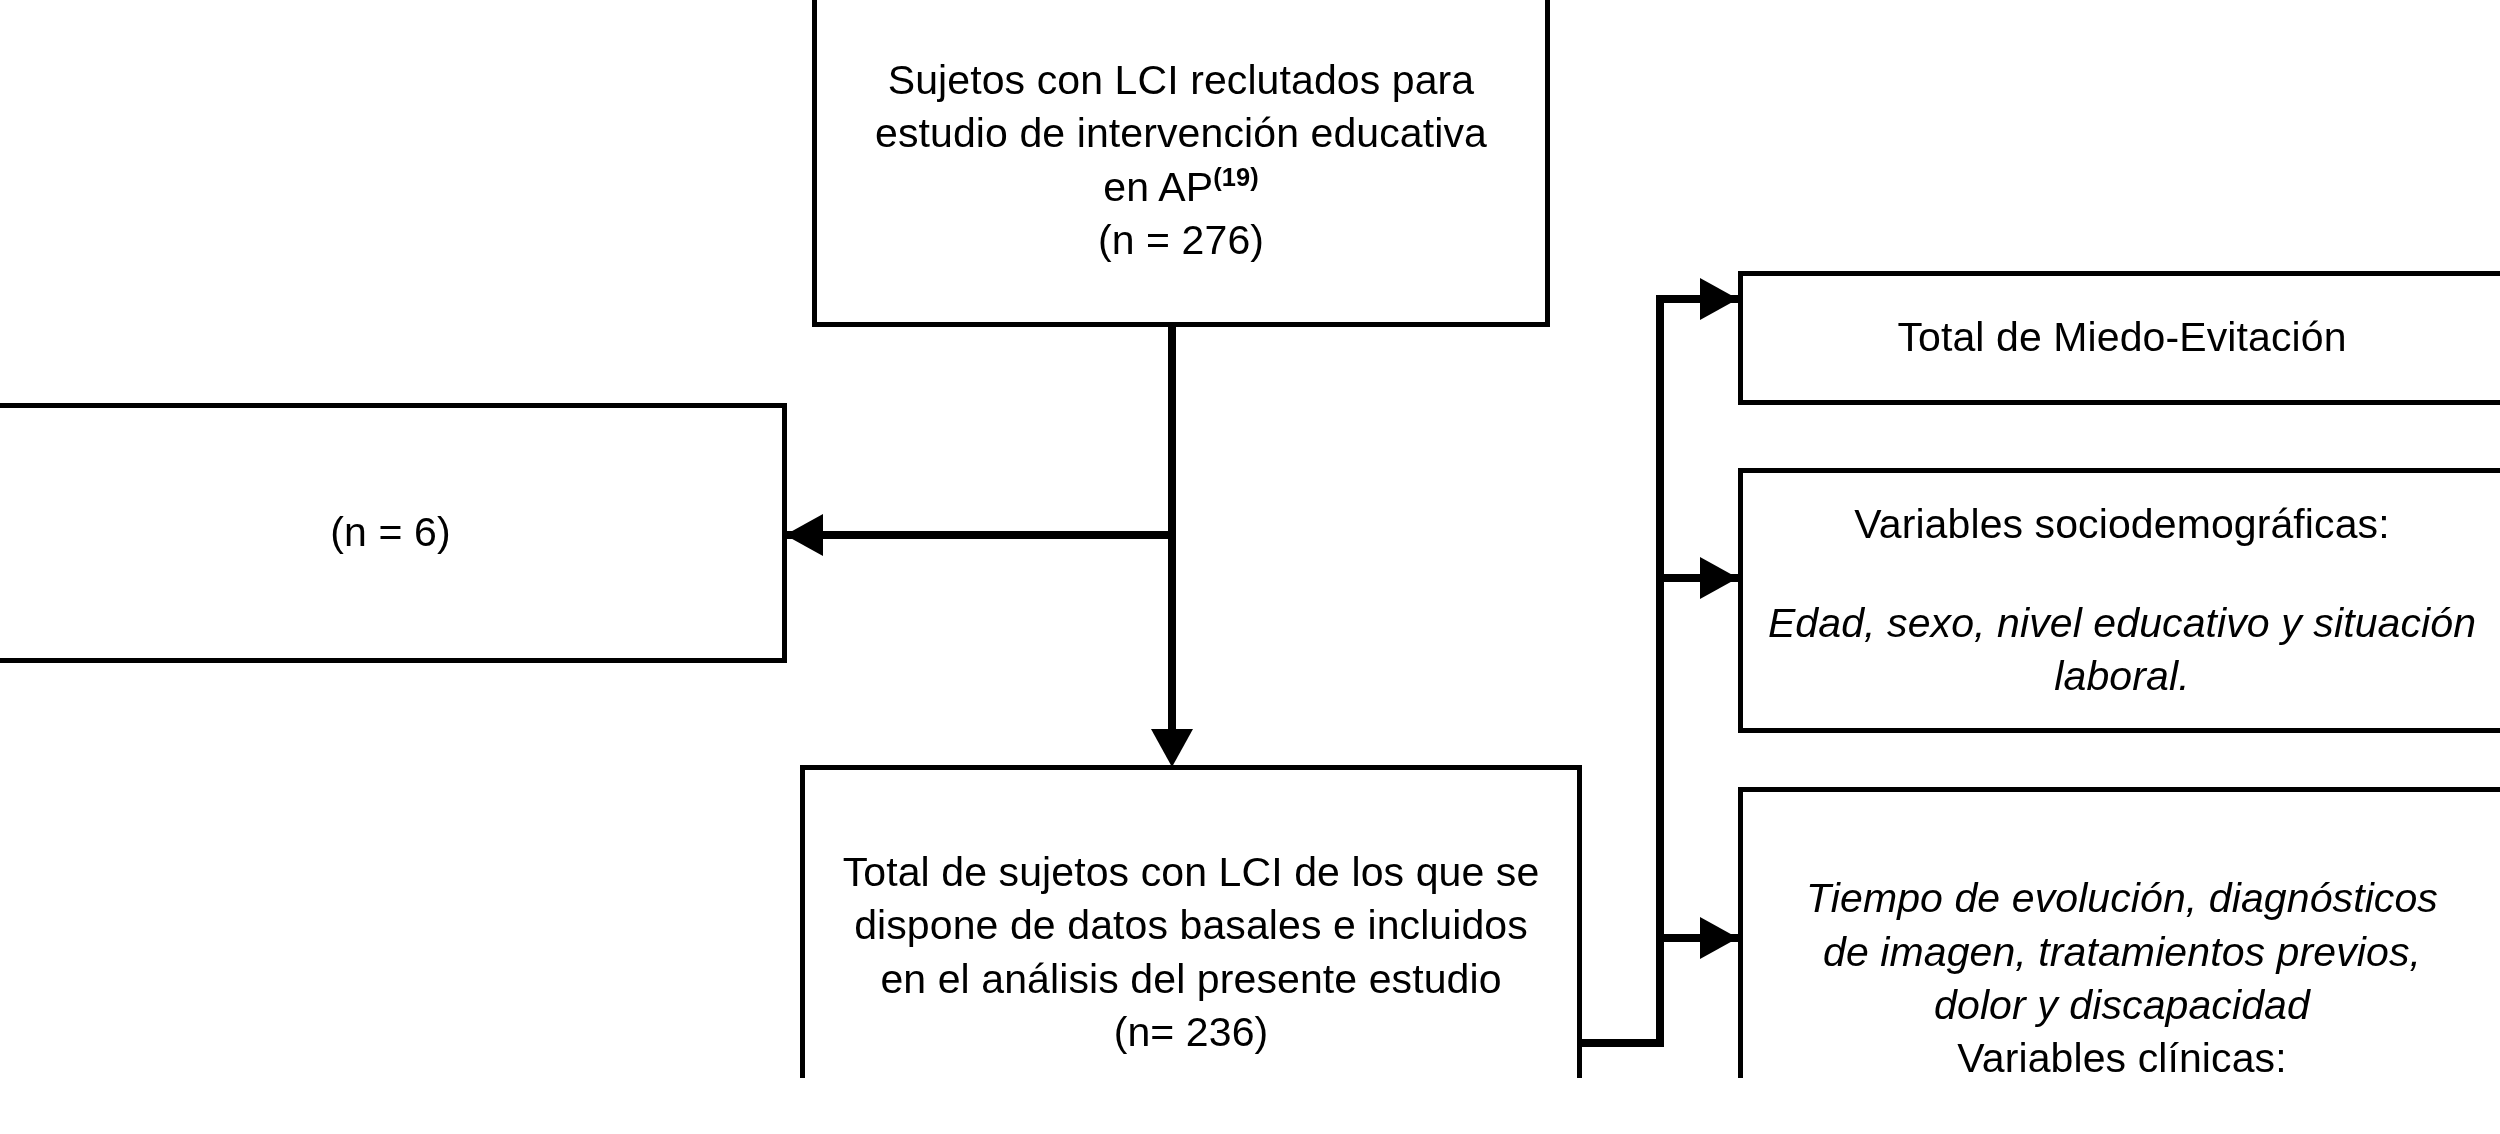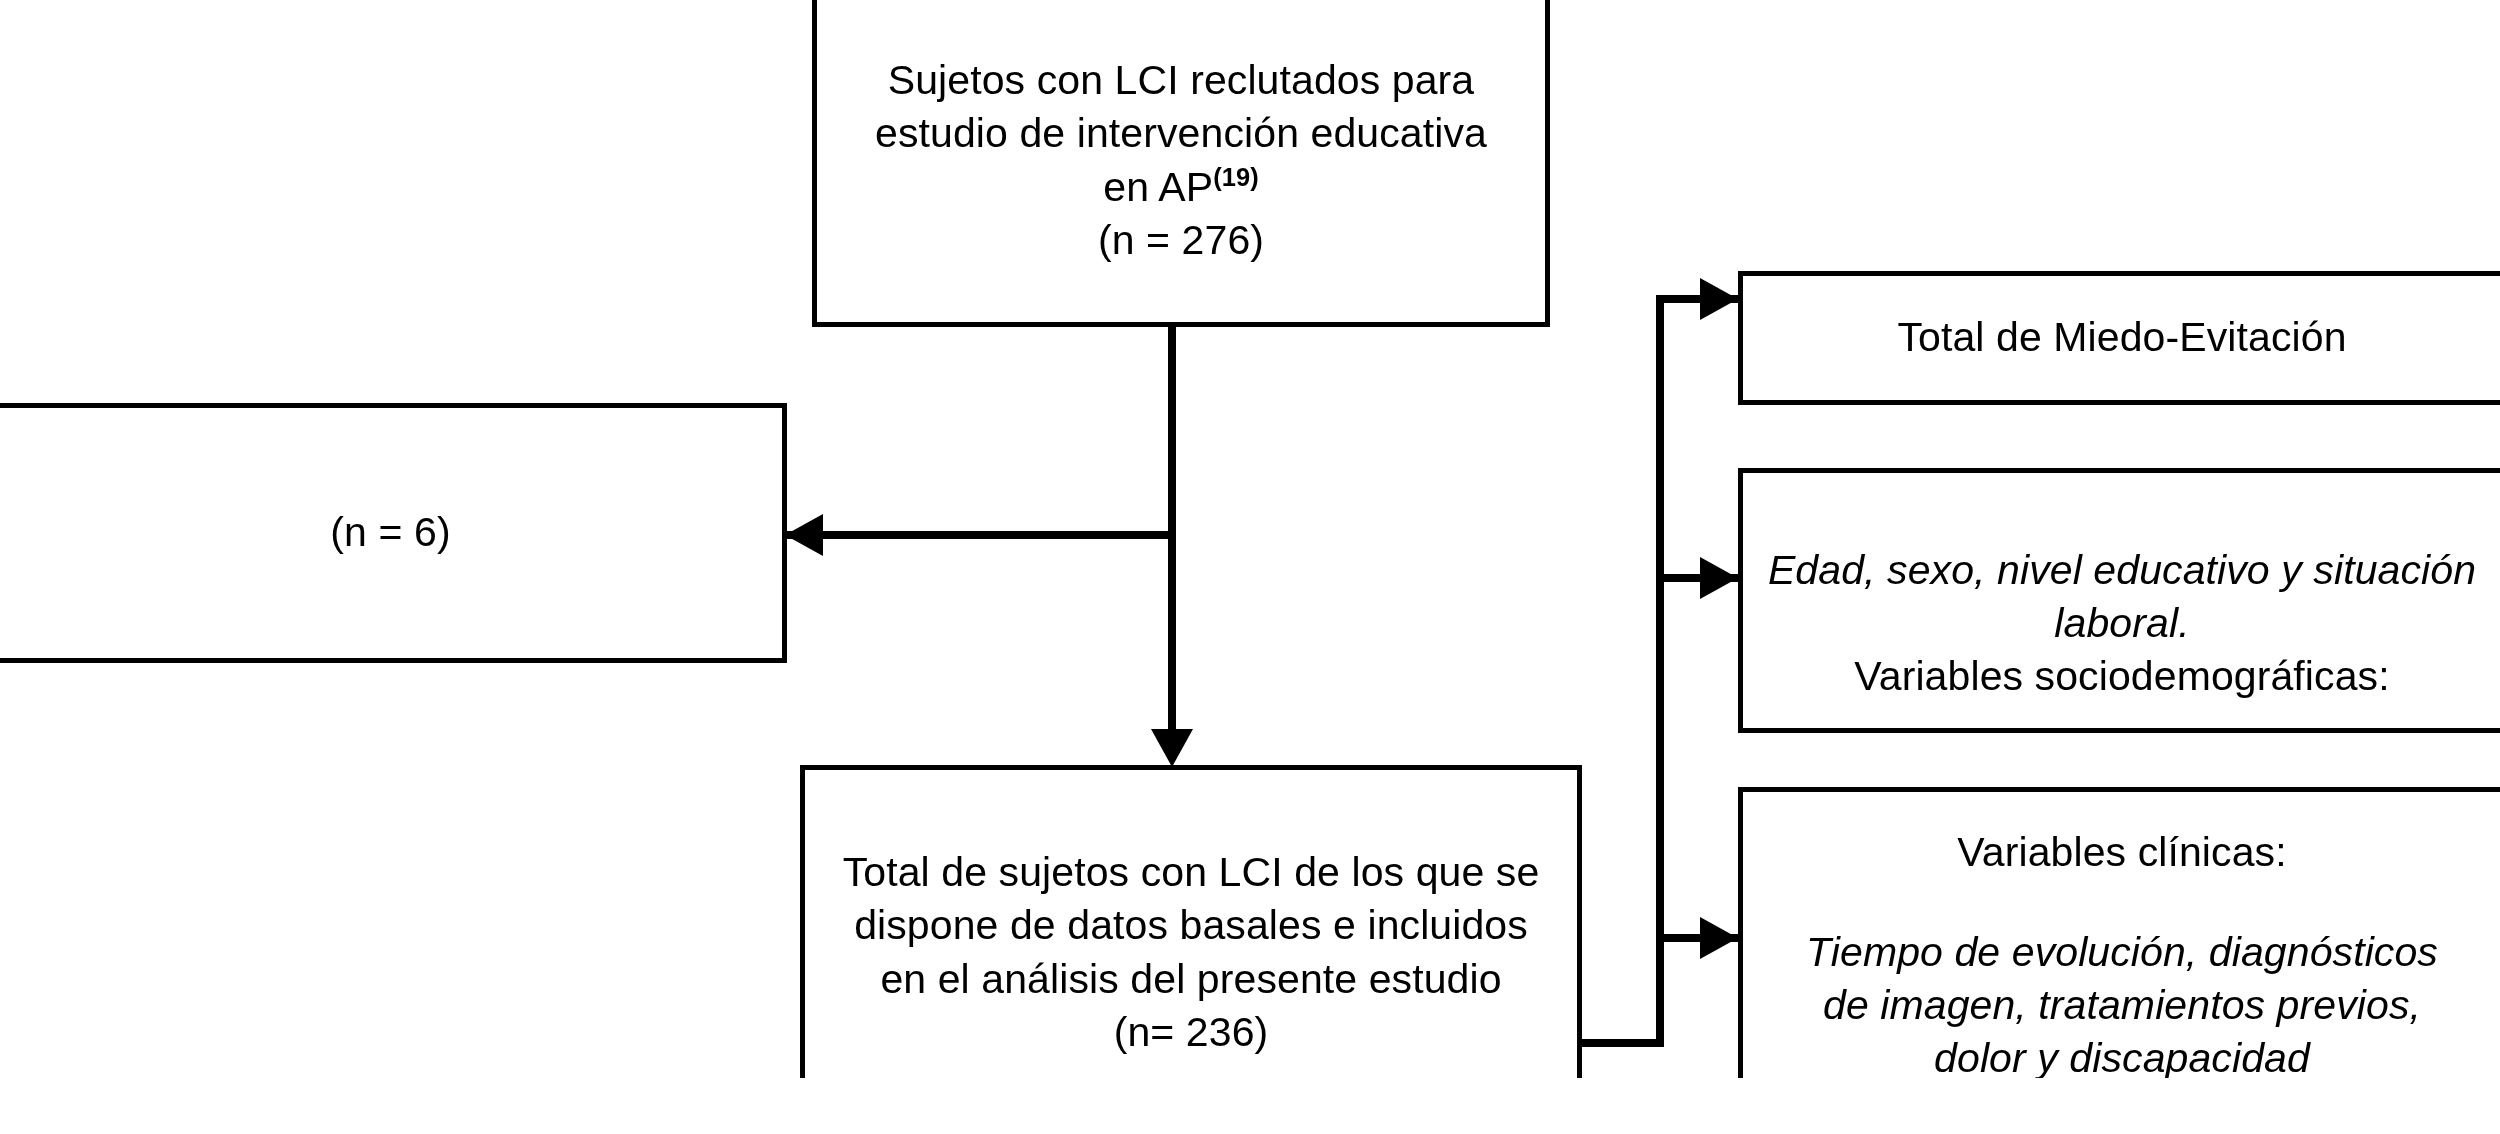--- a/index.html
+++ b/index.html
@@ -155,25 +155,25 @@
 dispone de datos basales e incluidos
 en el análisis del presente estudio</div>
     <div class="node-text">(n= 236)</div>
   </div>
 
   <div class="node-box" id="box-fear">
     <div class="node-text">Total de Miedo-Evitación</div>
   </div>
 
   <div class="node-box" id="box-sociodemographic">
+    <div class="node-text">Variables sociodemográficas:</div>
     <div class="node-text italic gap-above">Edad, sexo, nivel educativo y situación
 laboral.</div>
-    <div class="node-text">Variables sociodemográficas:</div>
   </div>
 
   <div class="node-box" id="box-clinical">
-    <div class="node-text">Variables clínicas:</div>
     <div class="node-text italic gap-above">Tiempo de evolución, diagnósticos
 de imagen, tratamientos previos,
 dolor y discapacidad</div>
+    <div class="node-text">Variables clínicas:</div>
   </div>
 
 </div>
 
 </body></html>

